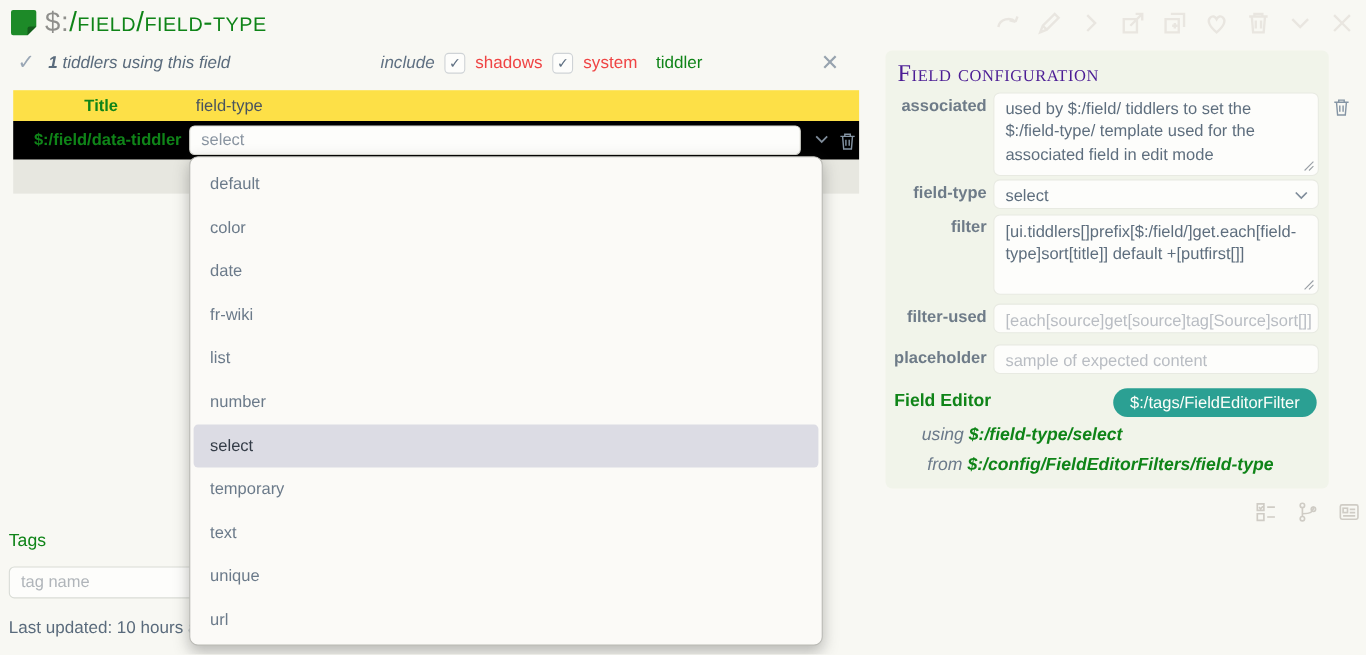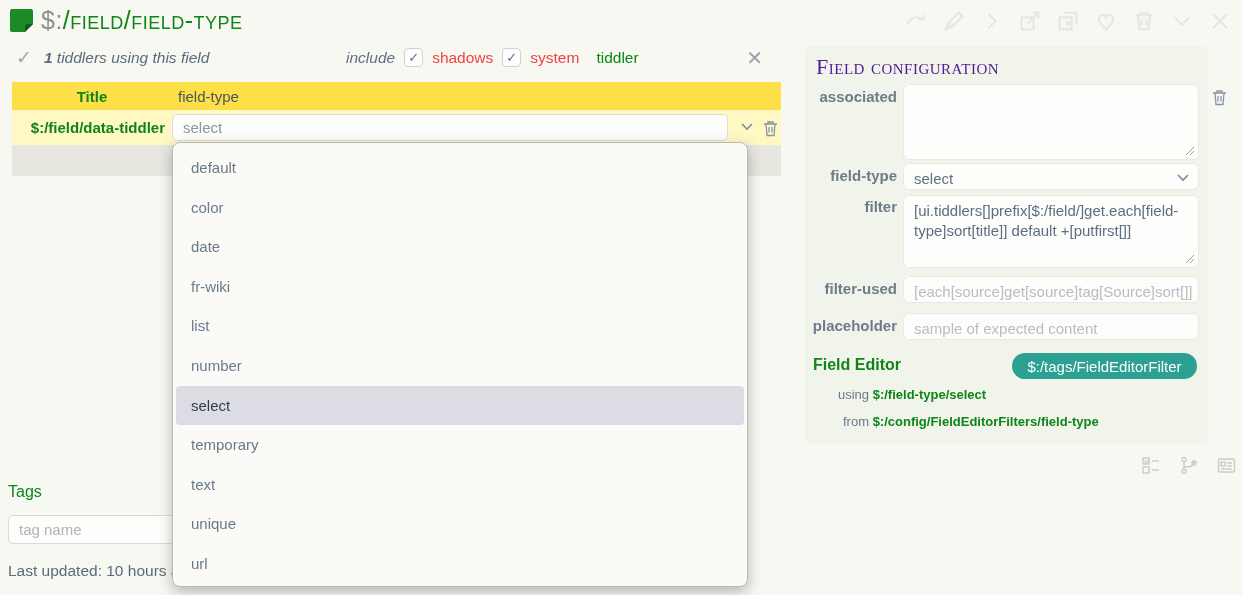--- a/index.html
+++ b/index.html
@@ -26,21 +26,21 @@
   .usage-right { position:absolute; left:346px; top:2px; display:flex; align-items:center; gap:9px; }
   .inc-label { font-style:italic; font-size:15.5px; }
   .chk { width:19px; height:19px; background:#fdfdfb; border:1px solid #cfd3d6; border-radius:4px; display:flex; align-items:center; justify-content:center; font-size:13px; color:#5f7082; }
   .chk-label { font-size:15.5px; color:#ef4444; }
   .tiddler-link { margin-left:8px; color:#0f8418; font-size:15.5px; cursor:pointer; }
   .usage-close { position:absolute; right:18px; top:2px; font-size:20px; color:#97a3ae; cursor:pointer; line-height:1; }
 
   
   .ftable { position:absolute; left:12px; top:82px; width:769px; }
   .t-head { height:28px; background:#fde047; display:flex; align-items:center; }
-  .t-row  { height:35px; background:#fef9c3; display:flex; align-items:center; position:relative; }
+  .t-row  { height:35px; background:#000000; display:flex; align-items:center; position:relative; }
   .t-empty{ height:31px; background:#e7e7e0; }
   .col-title { width:160px; }
   .t-head .col-title { text-align:center; color:#0f8418; font-weight:bold; font-size:15px; }
   .t-head .col-ft { padding-left:6px; color:#49545f; font-size:15px; }
   .t-row .col-title { text-align:right; padding-right:7px; color:#0f8418; font-weight:bold; font-size:15px; }
   .head-trash { position:absolute; right:14px; top:88px; }
   .row-trash  { position:absolute; right:2px; top:9px; }
   .trash-svg { width:17px; height:18px; stroke:#8494a4; fill:none; stroke-width:1.3; }
   .row-select { position:absolute; left:160px; top:4px; width:556px; height:27px; background:#fdfdfb; border:1px solid #dcdcd5; border-radius:5px; display:flex; align-items:center; padding:0 10px; font-size:15px; color:#8a95a1; }
   .row-chevron { position:absolute; left:726px; top:8px; width:18px; height:18px; stroke:#7f8c9a; fill:none; stroke-width:1.6; }
@@ -53,21 +53,21 @@
   
   .panel { position:absolute; left:805px; top:46px; width:403px; height:398px; background:#f1f4ea; border-radius:6px; }
   .panel-title { position:absolute; left:11px; top:8px; font-family:"Liberation Serif", serif; font-variant:small-caps; font-size:22px; letter-spacing:.5px; color:#4c1d95; }
   .p-label { position:absolute; width:92px; text-align:right; font-weight:bold; font-size:15px; color:#6e7b88; }
   .p-box { position:absolute; left:98px; width:296px; background:#fdfdfb; border:1px solid #e8eae2; border-radius:6px; font-size:15px; color:#5e6e7e; line-height:1.35; padding:5px 10px; }
   .p-box.placeholder-text { color:#b9bdc3; white-space:nowrap; overflow:hidden; }
   .resize-grip { position:absolute; right:3px; bottom:3px; width:10px; height:10px; stroke:#9aa0a6; stroke-width:1; }
   .p-select-chevron { position:absolute; right:8px; top:7px; width:14px; height:14px; stroke:#7f8c9a; fill:none; stroke-width:1.6; }
   .fe-label { position:absolute; left:8px; font-size:16px; font-weight:bold; color:#0f8418; }
   .fe-pill { position:absolute; left:207px; width:185px; height:26px; background:#2ba093; border-radius:13px; color:#fdfef9; font-size:15px; display:flex; align-items:center; justify-content:center; cursor:pointer; }
-  .fe-line { position:absolute; font-size:13px; color:#6b7a8a; }
+  .fe-line { position:absolute; font-size:16px; color:#6b7a8a;font-style:italic; }
   .fe-line a { color:#0f8418; font-weight:bold; text-decoration:none; cursor:pointer; }
 
   
   .bottom-icons { position:absolute; top:455px; left:1140px; display:flex; gap:17px; }
   .bottom-icons svg { width:21px; height:21px; stroke:#cfccc5; fill:none; stroke-width:1.5; }
 
   
   .tags-label { position:absolute; left:8px; top:483px; font-size:16px; color:#0f8418; }
   .tag-input { position:absolute; left:8px; top:515px; width:215px; height:29px; background:#fdfdfb; border:1px solid #d9dcd6; border-radius:5px; display:flex; align-items:center; padding:0 10px; font-size:15px; color:#b0b5ba; }
   .last-updated { position:absolute; left:8px; top:562px; font-size:15.5px; color:#5a6b7c; white-space:nowrap; }
@@ -172,20 +172,21 @@
       <div class="dd-item">text</div>
       <div class="dd-item">unique</div>
       <div class="dd-item">url</div>
     </div>
 
   <div class="panel">
     <div class="panel-title">Field configuration</div>
 
     <div class="p-label" style="top:42px;">associated</div>
     <div class="p-box" style="top:38px; height:76px;">
+      <span>used by $:/field/ tiddlers to set the $:/field-type/ template used for the associated field in edit mode</span>
       <svg class="resize-grip" viewBox="0 0 10 10">
           <path d="M1 9 L9 1 M5 9 L9 5"></path>
         </svg>
     </div>
 
     <div class="p-label" style="top:121px;">field-type</div>
     <div class="p-box" style="top:117px; height:27px;">
       <span>select</span>
       <svg class="p-select-chevron" viewBox="0 0 14 14">
           <path d="M2 4 l5 5 5-5"></path>

